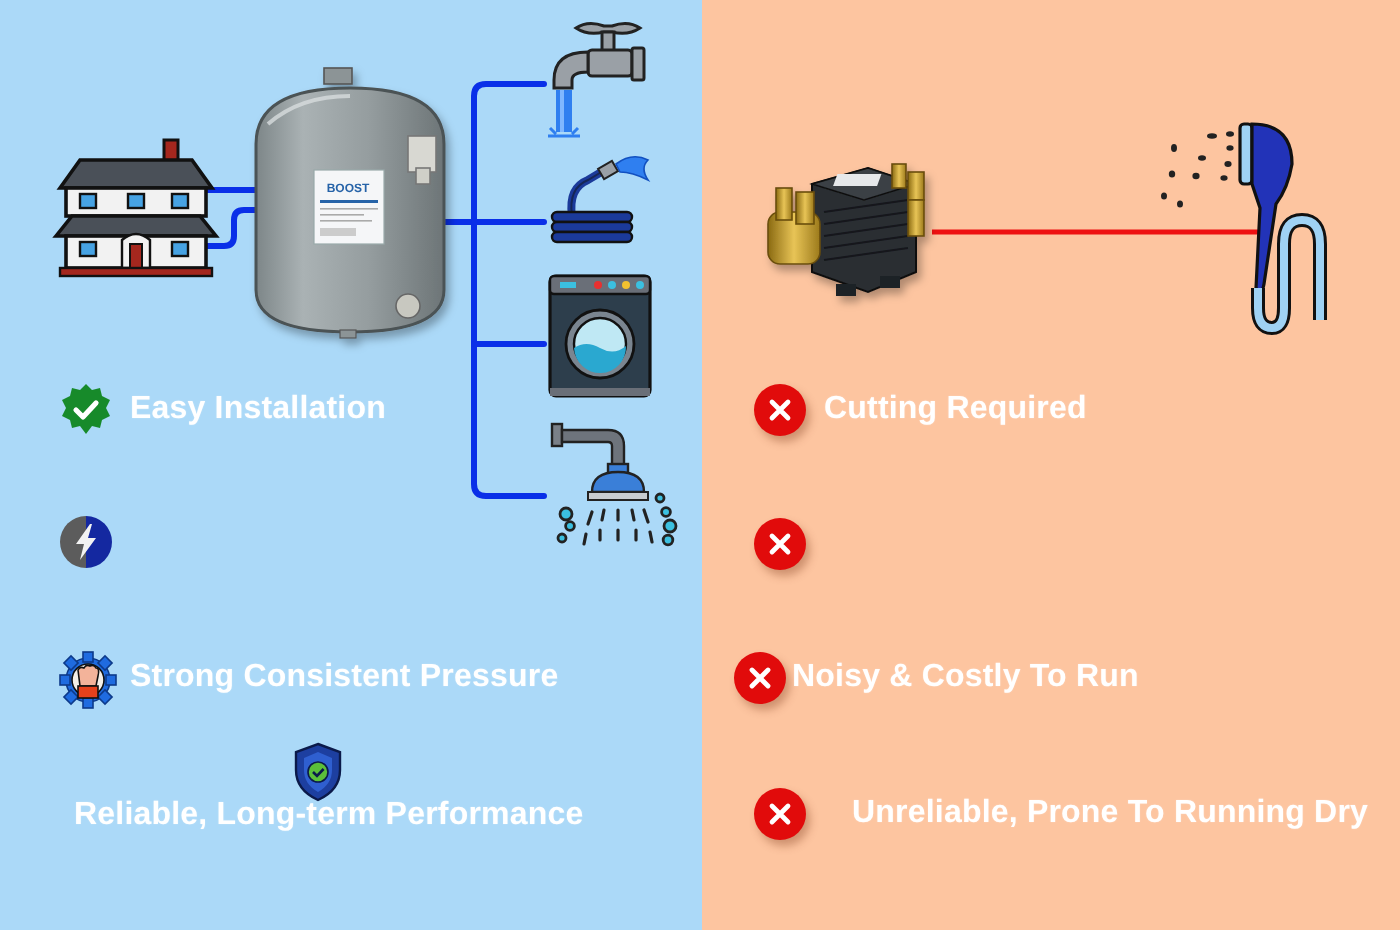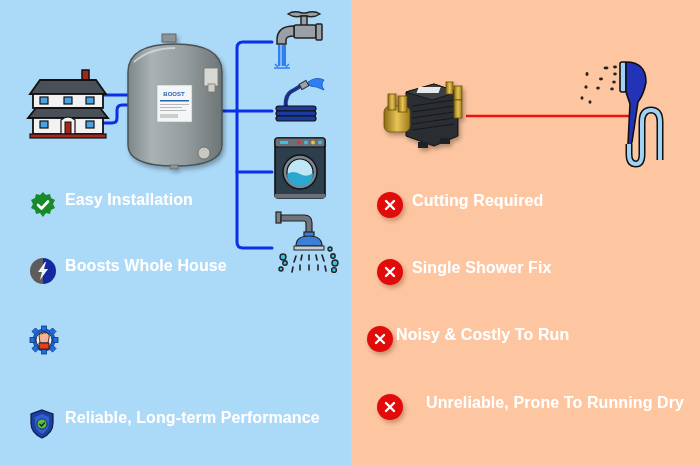--- a/index.html
+++ b/index.html
@@ -1,21 +1,21 @@
 <!DOCTYPE html>
 <html><head>
 <meta charset="utf-8">
 <style>
   html, body { margin: 0; padding: 0; }
   body { width: 700px; height: 465px; position: relative; overflow: hidden; font-family: "Liberation Sans", sans-serif; }
   .panel { position: absolute; top: 0; height: 465px; }
   .panel-left { left: 0; width: 351px; background: #abd9f8; }
   .panel-right { left: 351px; width: 349px; background: #fdc5a0; }
   svg.illus { position: absolute; left: 0; top: 0; }
-  .feature { position: absolute; display: flex; }
+  .feature { position: absolute; display: flex; align-items: center; }
   .feature .ico { width: 28px; height: 28px; position: relative; flex: 0 0 auto; }
   .feature .txt { color: #ffffff; font-weight: bold; font-size: 16px; letter-spacing: 0.1px; margin-left: 8px; text-shadow: 0 0 1px rgba(255,255,255,0.3); white-space: nowrap; }
   .x-badge { width: 26px; height: 26px; border-radius: 50%; background: #e10b0b; box-shadow: 2px 3px 4px rgba(120,50,20,0.35); display: flex; align-items: center; justify-content: center; }
   .x-badge svg { display: block; }
 </style>
 </head>
 <body>
 
 <div class="panel panel-left"></div>
 <div class="panel panel-right"></div>
@@ -190,21 +190,20 @@
 </div>
 
 <div class="feature" style="left:29px; top:257px;">
   <span class="ico">
     <svg width="28" height="28" viewBox="0 0 28 28">
       <path d="M14 1 A13 13 0 0 0 14 27 Z" fill="#5c5c5c"></path>
       <path d="M14 1 A13 13 0 0 1 14 27 Z" fill="#1428a0"></path>
       <path d="M16 5 L9 15 H13 L11 23 L19 12 H15 L17 5 Z" fill="#f2f2f2"></path>
     </svg>
   </span>
-  <span class="txt">Boosts Whole House</span>
 </div>
 
 <div class="feature" style="left:29px; top:325px;">
   <span class="ico">
     <svg width="30" height="30" viewBox="0 0 30 30">
       <g fill="#1f6be0" stroke="#0d3a8a" stroke-width="0.8">
         <circle cx="15" cy="15" r="11"></circle>
         <rect x="12.5" y="1" width="5" height="5"></rect>
         <rect x="12.5" y="24" width="5" height="5"></rect>
         <rect x="1" y="12.5" width="5" height="5"></rect>
@@ -212,23 +211,24 @@
         <rect x="4" y="4" width="5" height="5" transform="rotate(45 6.5 6.5)"></rect>
         <rect x="21" y="4" width="5" height="5" transform="rotate(45 23.5 6.5)"></rect>
         <rect x="4" y="21" width="5" height="5" transform="rotate(45 6.5 23.5)"></rect>
         <rect x="21" y="21" width="5" height="5" transform="rotate(45 23.5 23.5)"></rect>
       </g>
       <circle cx="15" cy="15" r="8" fill="#f4efe8" stroke="#111" stroke-width="0.8"></circle>
       <path d="M10 10 Q11 8 13 9 Q14 7 16 8 Q18 7 19 9 Q21 9 20 13 L19 18 H11 Z" fill="#f3b39a" stroke="#111" stroke-width="0.8"></path>
       <rect x="10" y="18" width="10" height="6" fill="#e6411c" stroke="#111" stroke-width="0.8"></rect>
     </svg>
   </span>
-</div>
-
-<div class="feature" style="left:29px; top:409px;">
+  <span class="txt">Strong Consistent Pressure</span>
+</div>
+
+<div class="feature" style="left:29px; top:371px;flex-direction:column;">
   <span class="ico">
     <svg width="26" height="30" viewBox="0 0 26 30">
       <path d="M13 1 L24 5 V14 Q24 24 13 29 Q2 24 2 14 V5 Z" fill="#1d3fa0" stroke="#0b1a4a" stroke-width="1.2"></path>
       <path d="M13 5 L20 8 V14 Q20 21 13 25 Q6 21 6 14 V8 Z" fill="#2f5fd0"></path>
       <circle cx="13" cy="15" r="5" fill="#5bbf3a" stroke="#0b1a4a" stroke-width="0.8"></circle>
       <path d="M10.5 15 L12.5 17 L15.8 13.5" fill="none" stroke="#0b1a4a" stroke-width="1.3"></path>
     </svg>
   </span>
   <span class="txt">Reliable, Long-term Performance</span>
 </div>
@@ -241,21 +241,20 @@
   </span>
   <span class="txt" style="margin-left:9px;">Cutting Required</span>
 </div>
 
 <div class="feature" style="left:377px; top:259px;">
   <span class="x-badge">
     <svg width="12" height="12" viewBox="0 0 12 12">
         <path d="M2 2 L10 10 M10 2 L2 10" stroke="#fff" stroke-width="2.4" stroke-linecap="round"></path>
       </svg>
   </span>
-  <span class="txt" style="margin-left:9px;">Single Shower Fix</span>
 </div>
 
 <div class="feature" style="left:367px; top:326px;">
   <span class="x-badge">
     <svg width="12" height="12" viewBox="0 0 12 12">
         <path d="M2 2 L10 10 M10 2 L2 10" stroke="#fff" stroke-width="2.4" stroke-linecap="round"></path>
       </svg>
   </span>
   <span class="txt" style="margin-left:3px;">Noisy &amp; Costly To Run</span>
 </div>

